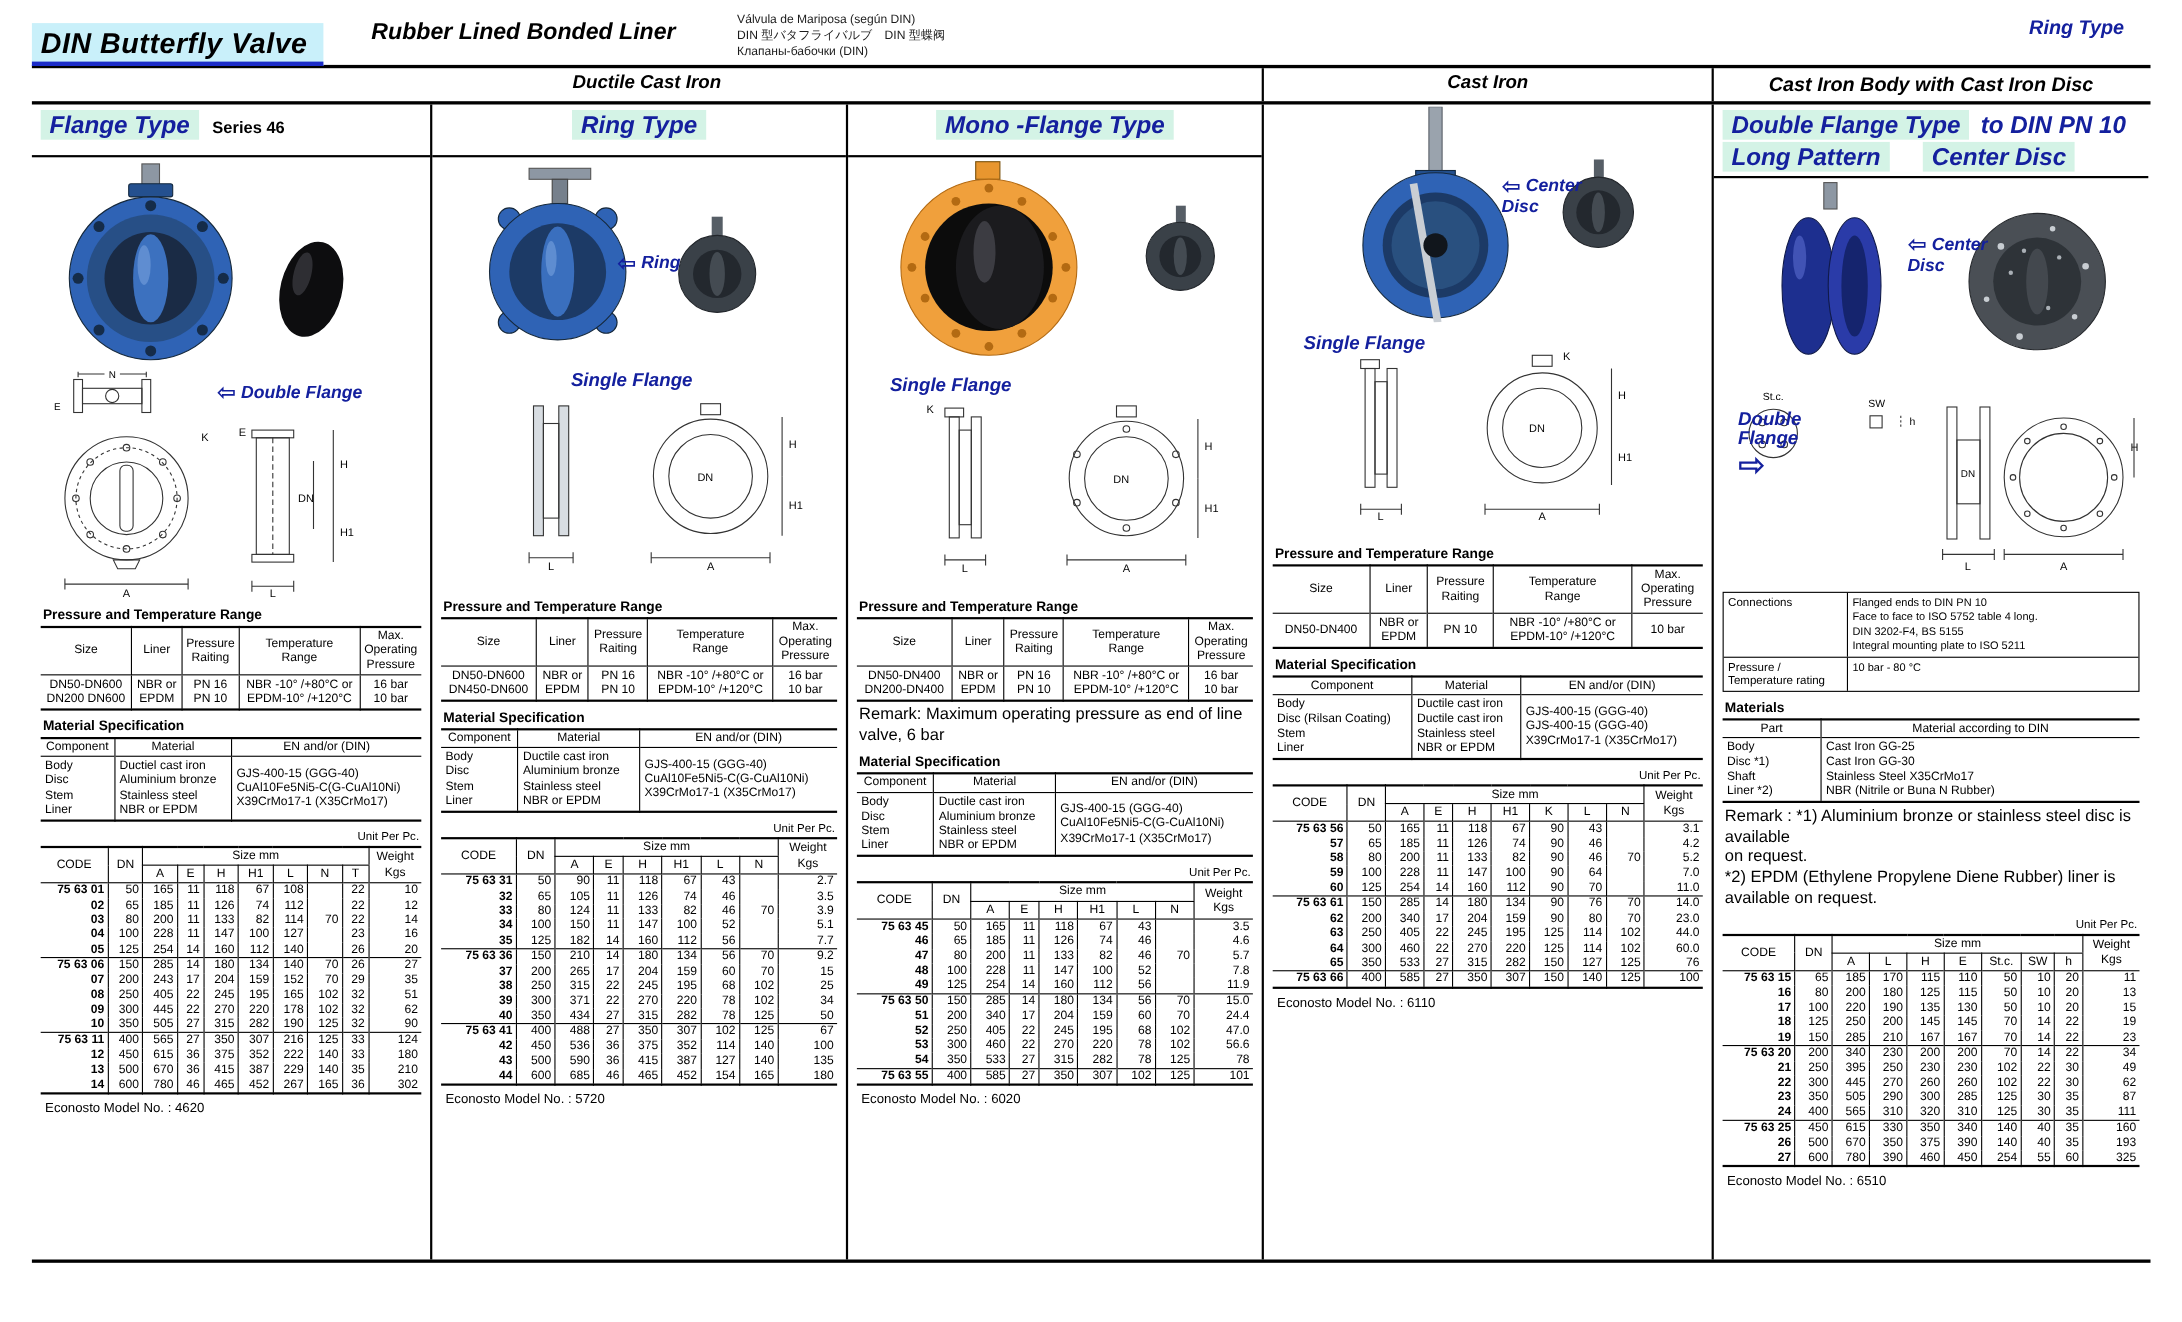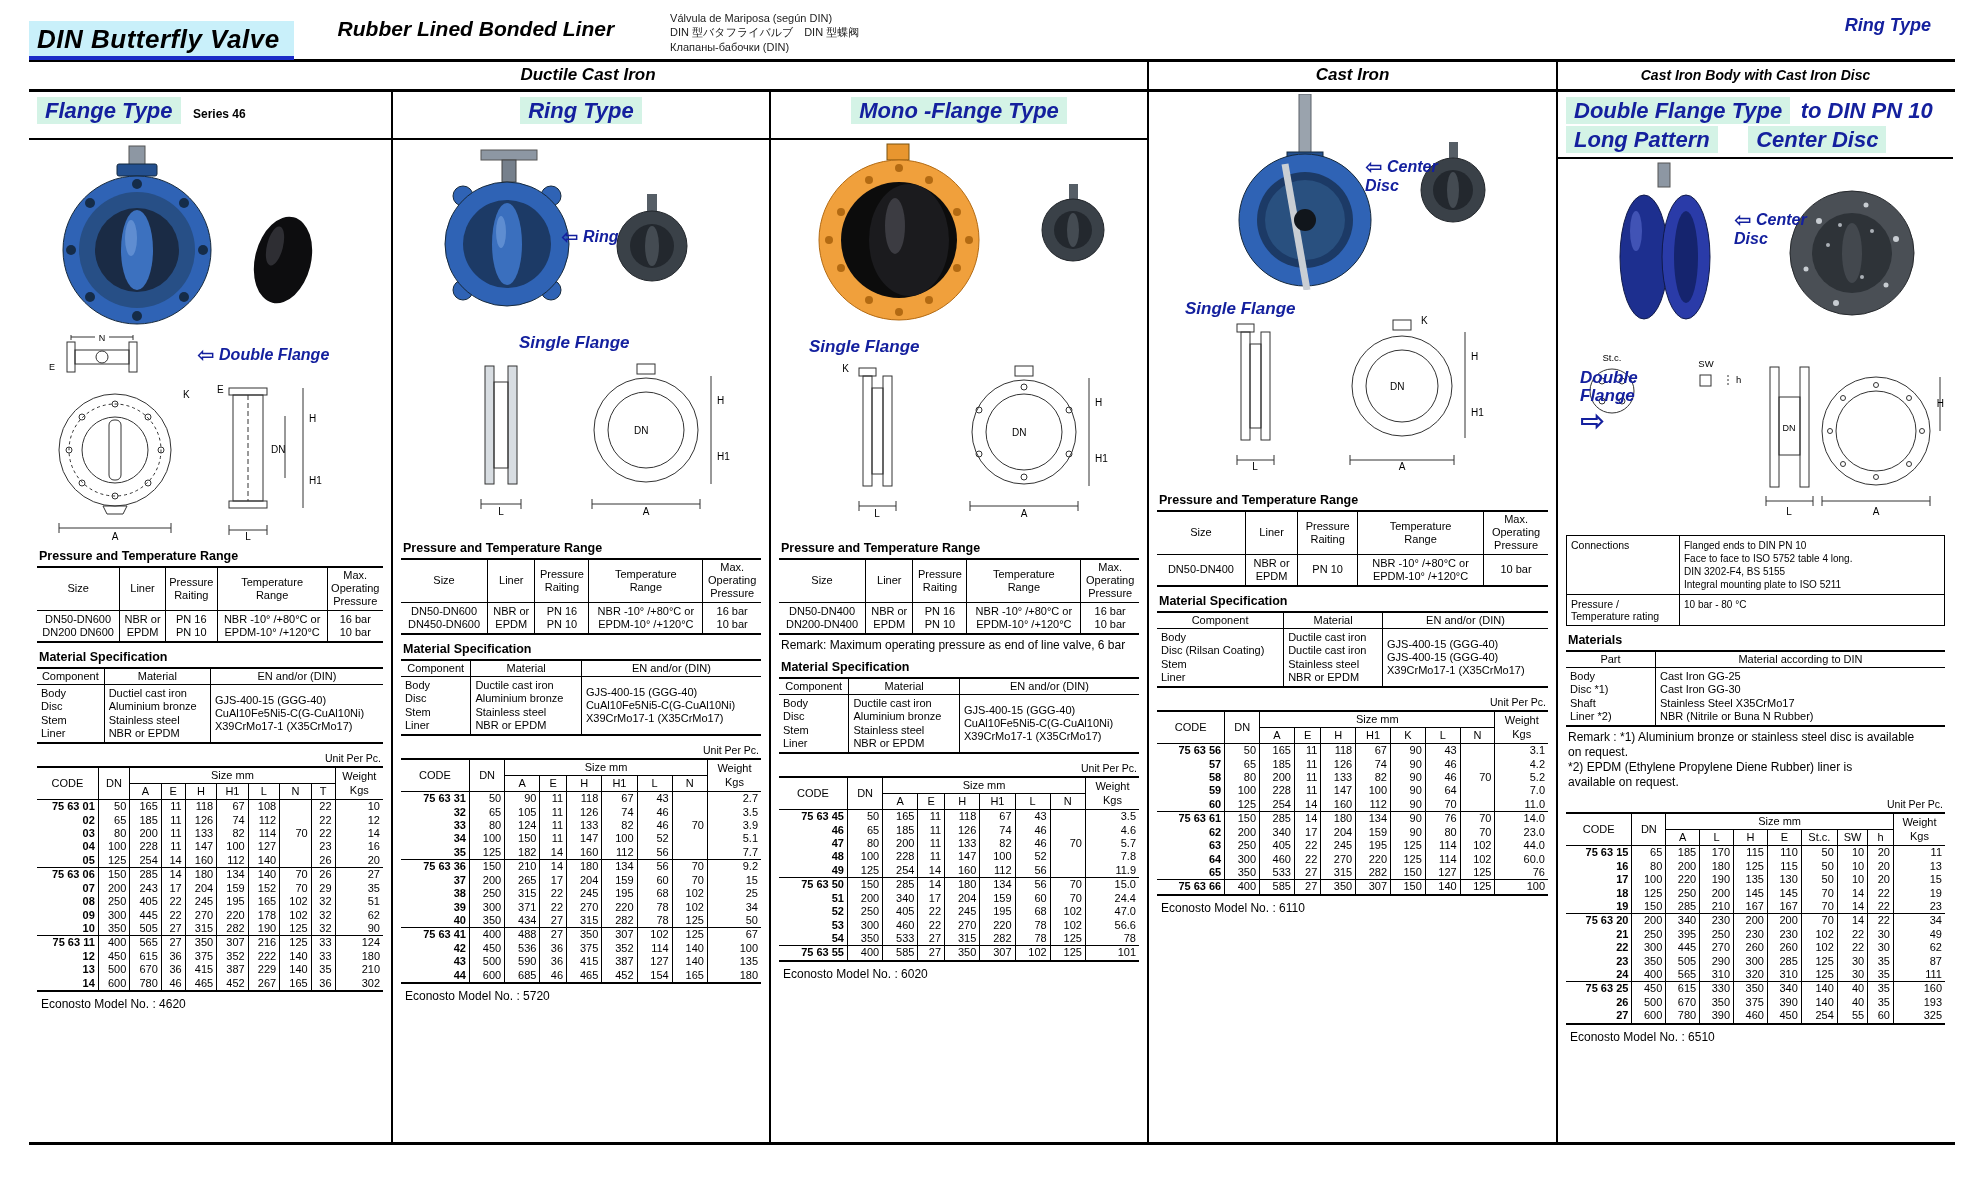--- a/index.html
+++ b/index.html
@@ -12,29 +12,29 @@
   .title{font-style:italic;font-weight:bold;font-size:26px;letter-spacing:.5px;}
   .subtitle{font-style:italic;font-weight:bold;font-size:21px;margin:8px 0 0 44px;}
   .translations{margin:2px 0 0 56px;font-size:11px;line-height:1.3;color:#1c1c1c;}
   .corner{margin-left:auto;margin-right:24px;margin-top:6px;color:var(--accent_blue);
           font-style:italic;font-weight:bold;font-size:18px;}
   .hr1{border-top:3px solid #000;}
   
   .sectionrow{display:grid;grid-template-columns:1120px 409px 395px;border-bottom:3px solid #000;}
   .seccell{text-align:center;font-style:italic;font-weight:bold;font-size:17px;padding:3px 0 4px 0;}
   .seccell.b{border-right:2px solid #000;}
-  .seccell.last{font-size:14px;padding-top:5px;}
+  .seccell.last{font-size:18px;padding-top:5px;}
   
   .cols{display:grid;grid-template-columns:364px 378px 378px 409px 395px;border-bottom:3px solid #000;}
   .col{border-right:2px solid #000;min-height:1050px;}
   .col.last{border-right:none;}
   .subhead{min-height:36px;border-bottom:2px solid #000;padding:6px 8px 4px 8px;}
   .hl{background:var(--highlight);padding:1px 8px;}
   .typelabel{color:var(--accent_blue);font-style:italic;font-weight:bold;font-size:22px;white-space:nowrap;text-align:center;}
-  .series{font-size:12px;font-weight:bold;margin-left:8px;}
+  .series{font-size:15px;font-weight:bold;margin-left:8px;}
   .colbody{padding:2px 8px 4px 8px;}
   
   .figarea{position:relative;}
   .figlabel{position:absolute;color:var(--accent_blue);font-style:italic;font-weight:bold;font-size:16px;line-height:1.05;}
   .arr{font-style:normal;font-weight:bold;font-size:21px;vertical-align:-2px;color:var(--accent_blue);}
   .figrow{display:flex;align-items:center;gap:10px;}
   svg{display:block;}
   .dimtext{font-family:"Liberation Sans",sans-serif;}
   
   .sec-title{font-weight:bold;font-size:12.5px;margin:7px 0 3px 2px;}
@@ -45,21 +45,21 @@
   .t tbody + tbody{border-top:1.5px solid #000;}
   .t th + th,.t td + td{border-left:1px solid #000;}
   .t tr.sub th{border-left:1px solid #000;}
   .t th.sizeh{border-left:1px solid #000;border-bottom:1px solid #000;}
   .press td{text-align:center;white-space:pre-line;padding:2px 3px;}
   .mat td{text-align:left;white-space:pre-line;padding:2px 4px;}
   .dim td{line-height:1.22;}
   .dim td:first-child{font-weight:bold;}
   .unit{text-align:right;font-size:10.5px;margin:8px 2px 2px 0;}
   .model{font-size:12px;margin:5px 0 0 4px;}
-  .remark{font-size:12px;margin:3px 0 0 2px;white-space:pre-line;line-height:1.25;}
+  .remark{font-size:15px;margin:3px 0 0 2px;white-space:pre-line;line-height:1.25;}
   
   .connbox{border:1px solid #000;margin-top:6px;display:flex;flex-direction:column;font-size:10px;}
   .connrow{display:flex;border-bottom:1px solid #000;justify-content:space-between;}
   .connrow:last-child{border-bottom:none;}
   .connlabel{width:104px;padding:3px 4px;font-size:10.5px;}
   .conntext{flex:1;padding:3px 4px;border-left:1px solid #000;white-space:pre-line;line-height:1.3;}
 </style>
 </head>
 <body>
 

